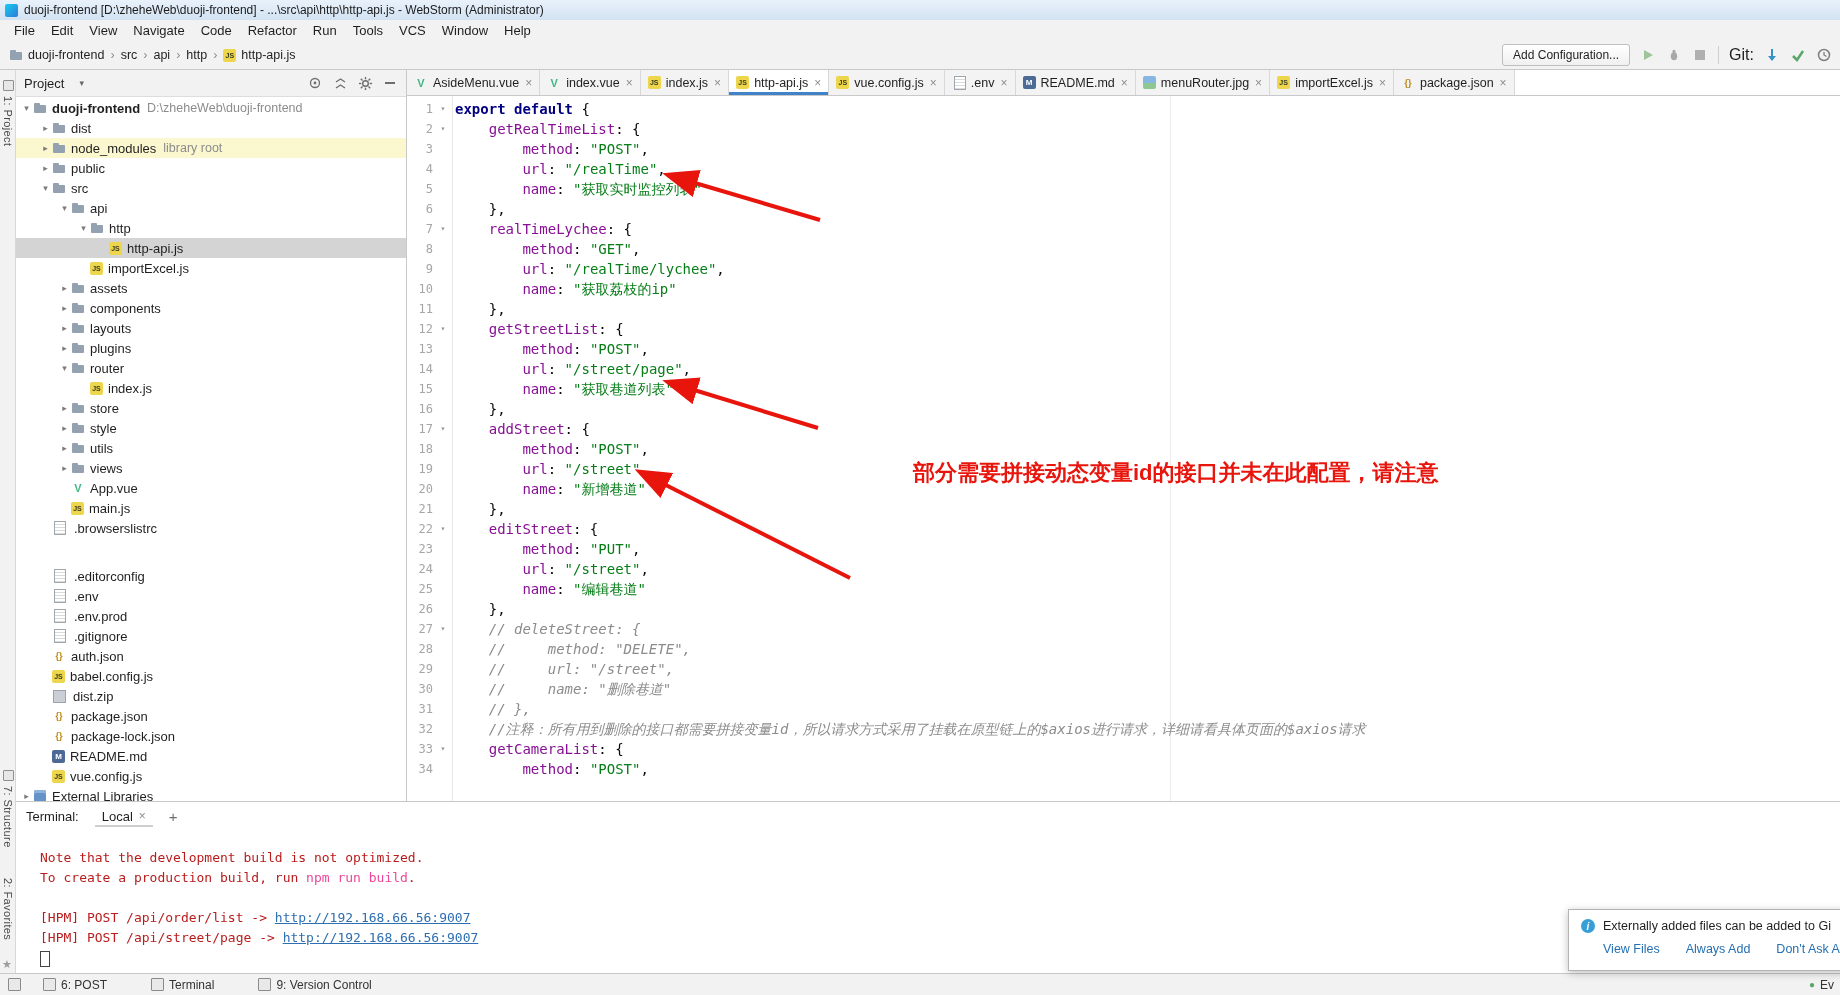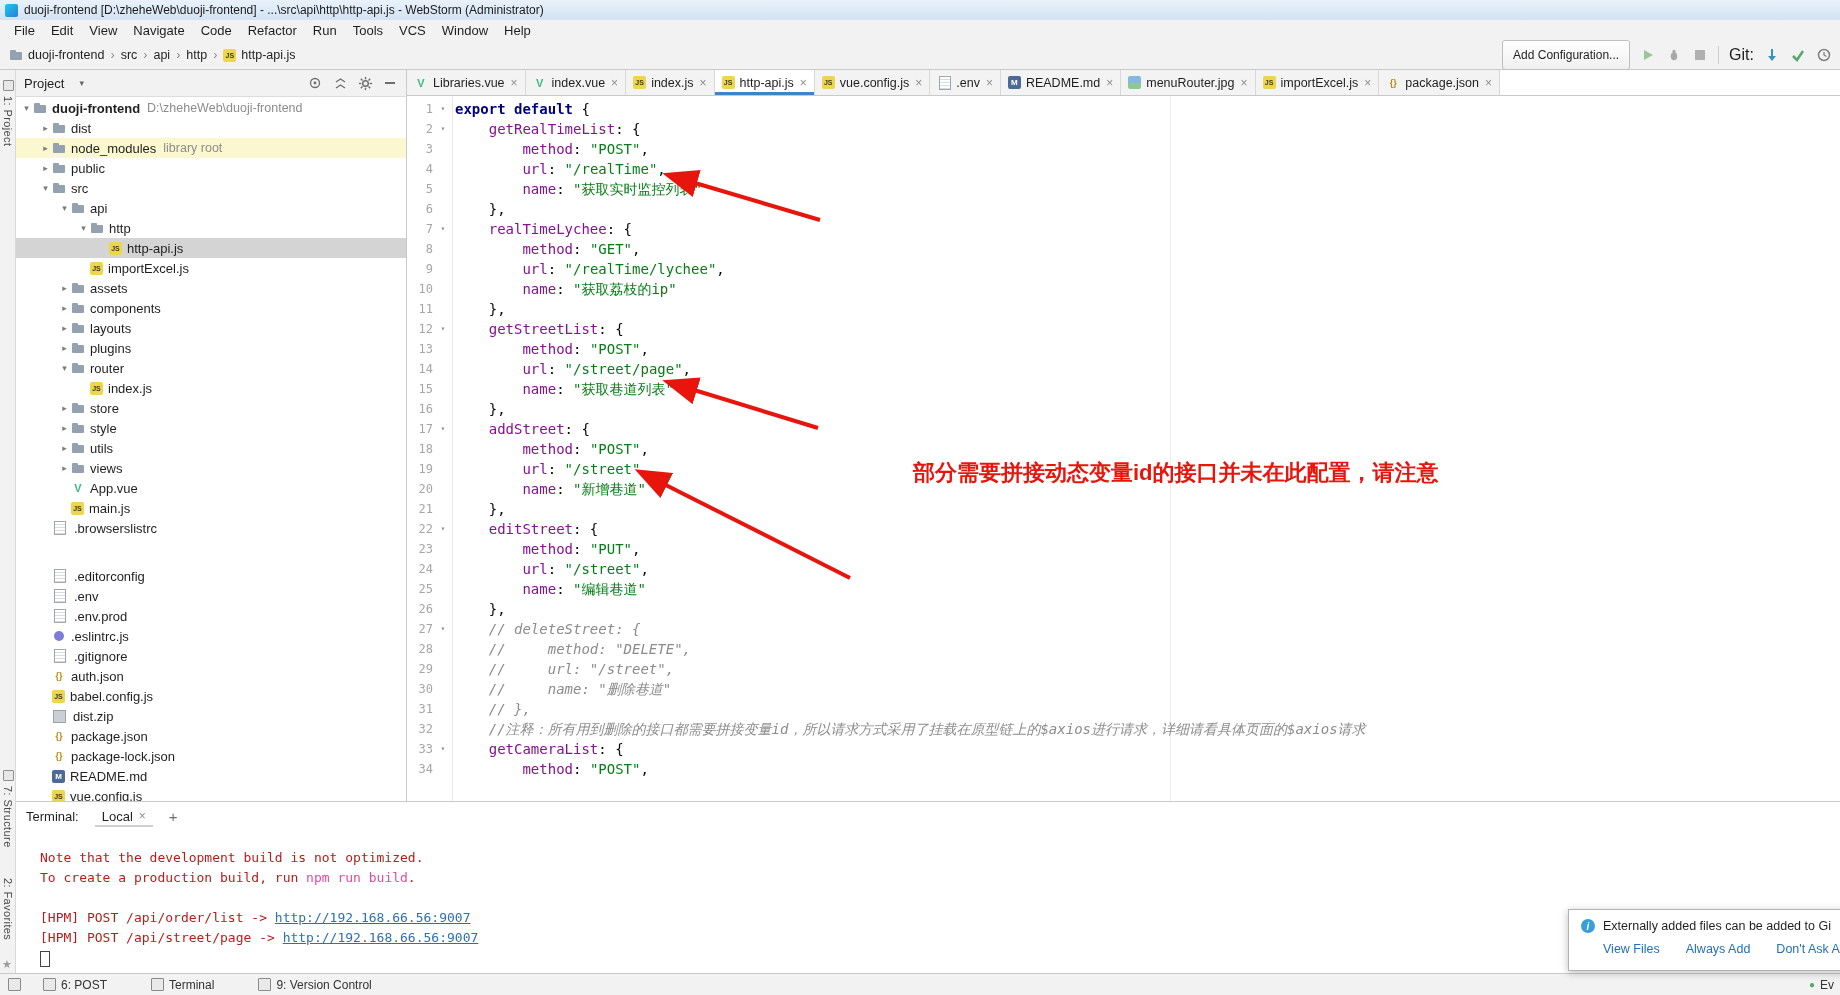--- a/index.html
+++ b/index.html
@@ -19,21 +19,21 @@
   .menu-item{padding:0 8px;line-height:21px;cursor:default}
 
   
   .navbar{position:absolute;top:41px;left:0;width:100%;height:29px;background:#F2F2F2;
           border-bottom:1px solid #C9C9C9;box-sizing:border-box;display:flex;
           align-items:center;justify-content:space-between;padding:0 6px}
   .crumbs{display:flex;align-items:center;font-size:12.5px}
   .crumb{display:flex;align-items:center;padding:0 3px;white-space:nowrap}
   .crumb-sep{color:#8A8A8A;padding:0 3px}
   .nav-right{display:flex;align-items:center;gap:10px;padding-right:2px}
-  .addcfg{font:12px "Liberation Sans",sans-serif;height:30px;padding:0 10px;border:1px solid #BFBFBF;
+  .addcfg{font:12px "Liberation Sans",sans-serif;height:22px;padding:0 10px;border:1px solid #BFBFBF;
           border-radius:3px;background:linear-gradient(#FFFFFF,#F0F0F0);color:#1f1f1f}
   .tbi{width:16px;height:16px;display:inline-flex;align-items:center;justify-content:center}
   .nav-sep{width:1px;height:18px;background:#CFCFCF}
   .gitlab{font-size:16px}
 
   
   .stripe{position:absolute;left:0;top:70px;width:16px;bottom:22px;background:#F2F2F2;
           border-right:1px solid #D8D8D8;box-sizing:border-box;z-index:5}
   .stripe-btn{position:absolute;left:0;width:16px;display:flex;flex-direction:column;align-items:center;gap:5px}
   .vlabel{writing-mode:vertical-lr;font-size:11px;color:#4A4A4A;letter-spacing:.4px}
@@ -406,25 +406,20 @@
         <span class="ic txt"></span>
         <span class="tlabel">.env</span>
       </div>
       <div class="trow" style="padding-left: 23px; text-align: right;">
         <span class="chev"></span>
         <span class="ic txt"></span>
         <span class="tlabel">.env.prod</span>
       </div>
       <div class="trow" style="padding-left: 23px;">
         <span class="chev"></span>
-        <span class="ic eslint"></span>
-        <span class="tlabel">.eslintrc.js</span>
-      </div>
-      <div class="trow" style="padding-left: 23px;">
-        <span class="chev"></span>
         <span class="ic txt"></span>
         <span class="tlabel">.gitignore</span>
       </div>
       <div class="trow" style="padding-left: 23px;">
         <span class="chev"></span>
         <span class="ic json">{}</span>
         <span class="tlabel">auth.json</span>
       </div>
       <div class="trow" style="padding-left: 23px;">
         <span class="chev"></span>
@@ -461,21 +456,21 @@
         <span class="ic lib"></span>
         <span class="tlabel">External Libraries</span>
       </div>
     </div>
 </div>
 
 <div class="editor">
   <div class="tabs" id="tabs">
       <div class="tab">
         <span class="ic vue">V</span>
-        <span class="tab-label">Libraries.vue</span>
+        <span class="tab-label">AsideMenu.vue</span>
         <span class="tab-close">×</span>
       </div>
       <div class="tab">
         <span class="ic vue">V</span>
         <span class="tab-label">index.vue</span>
         <span class="tab-close">×</span>
       </div>
       <div class="tab">
         <span class="ic js">JS</span>
         <span class="tab-label">index.js</span>

